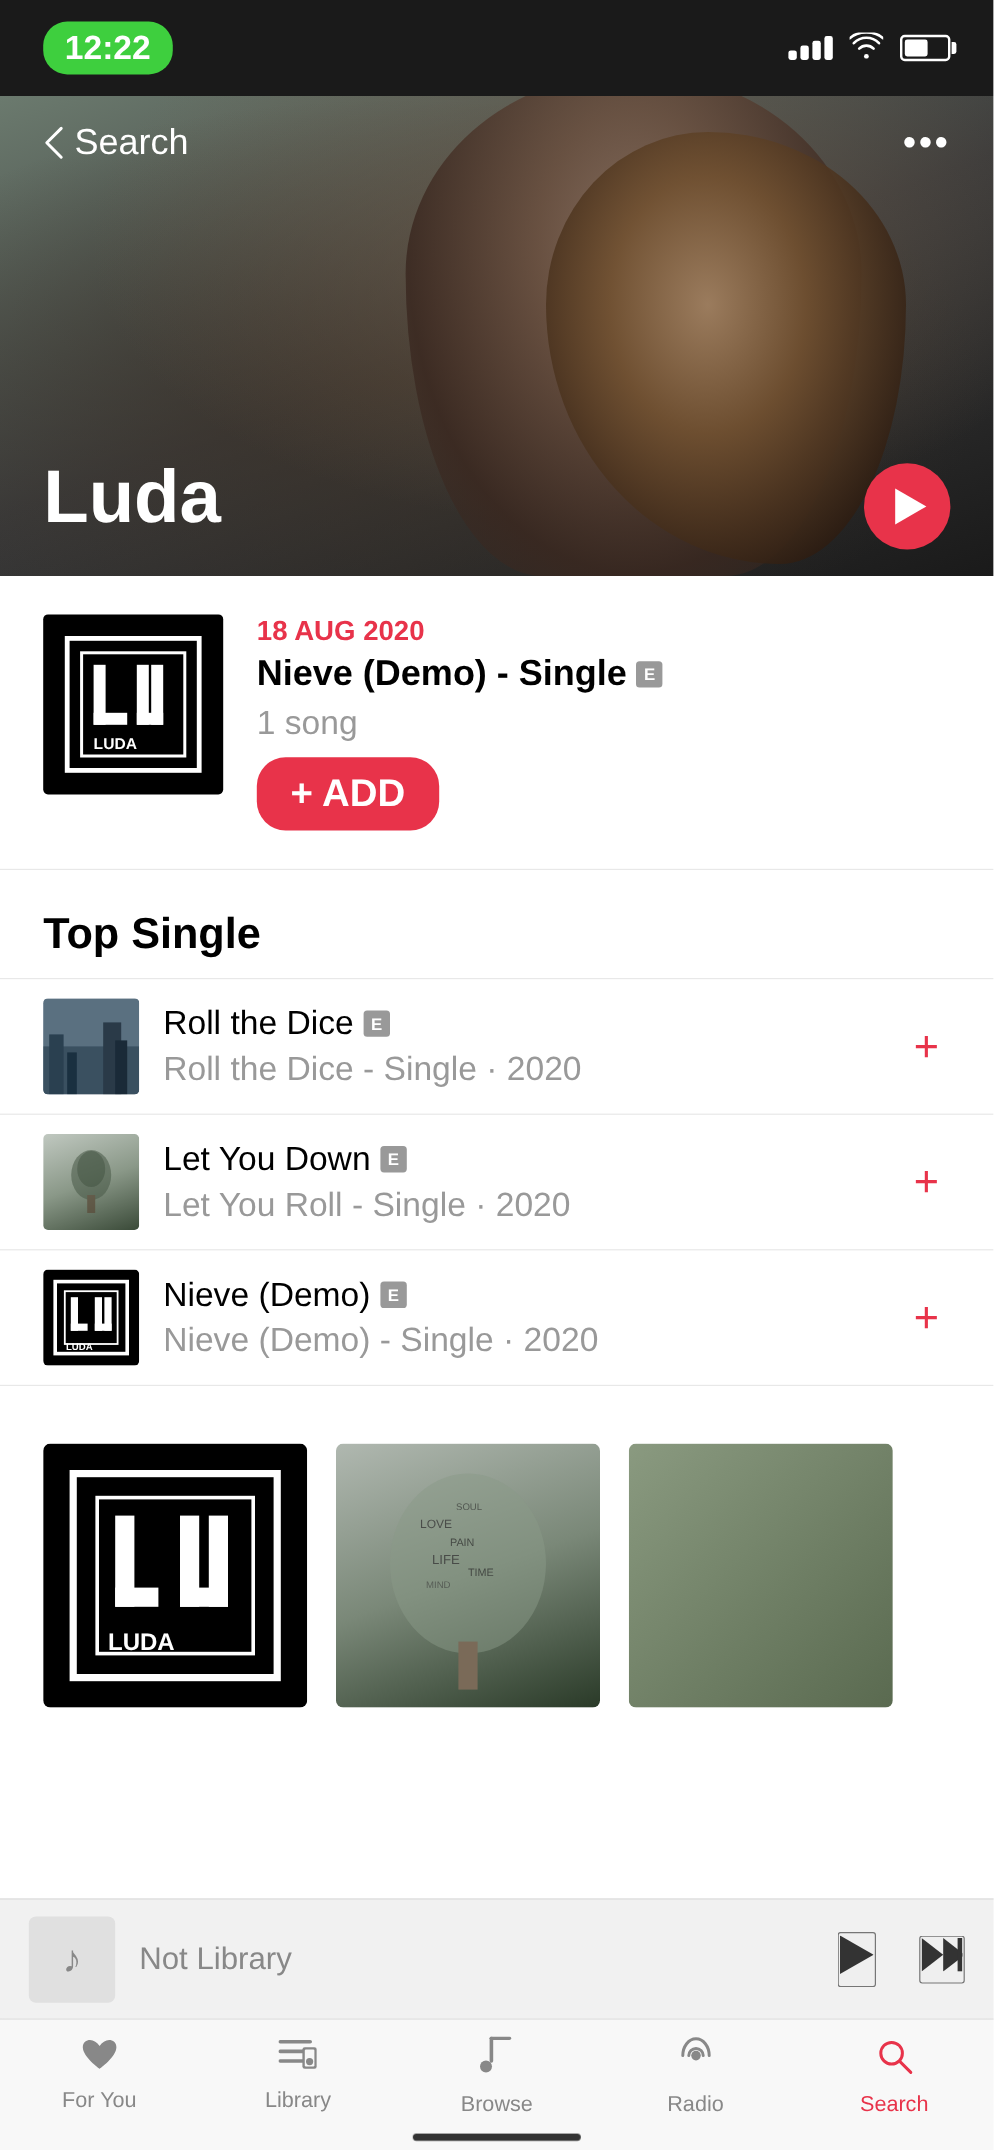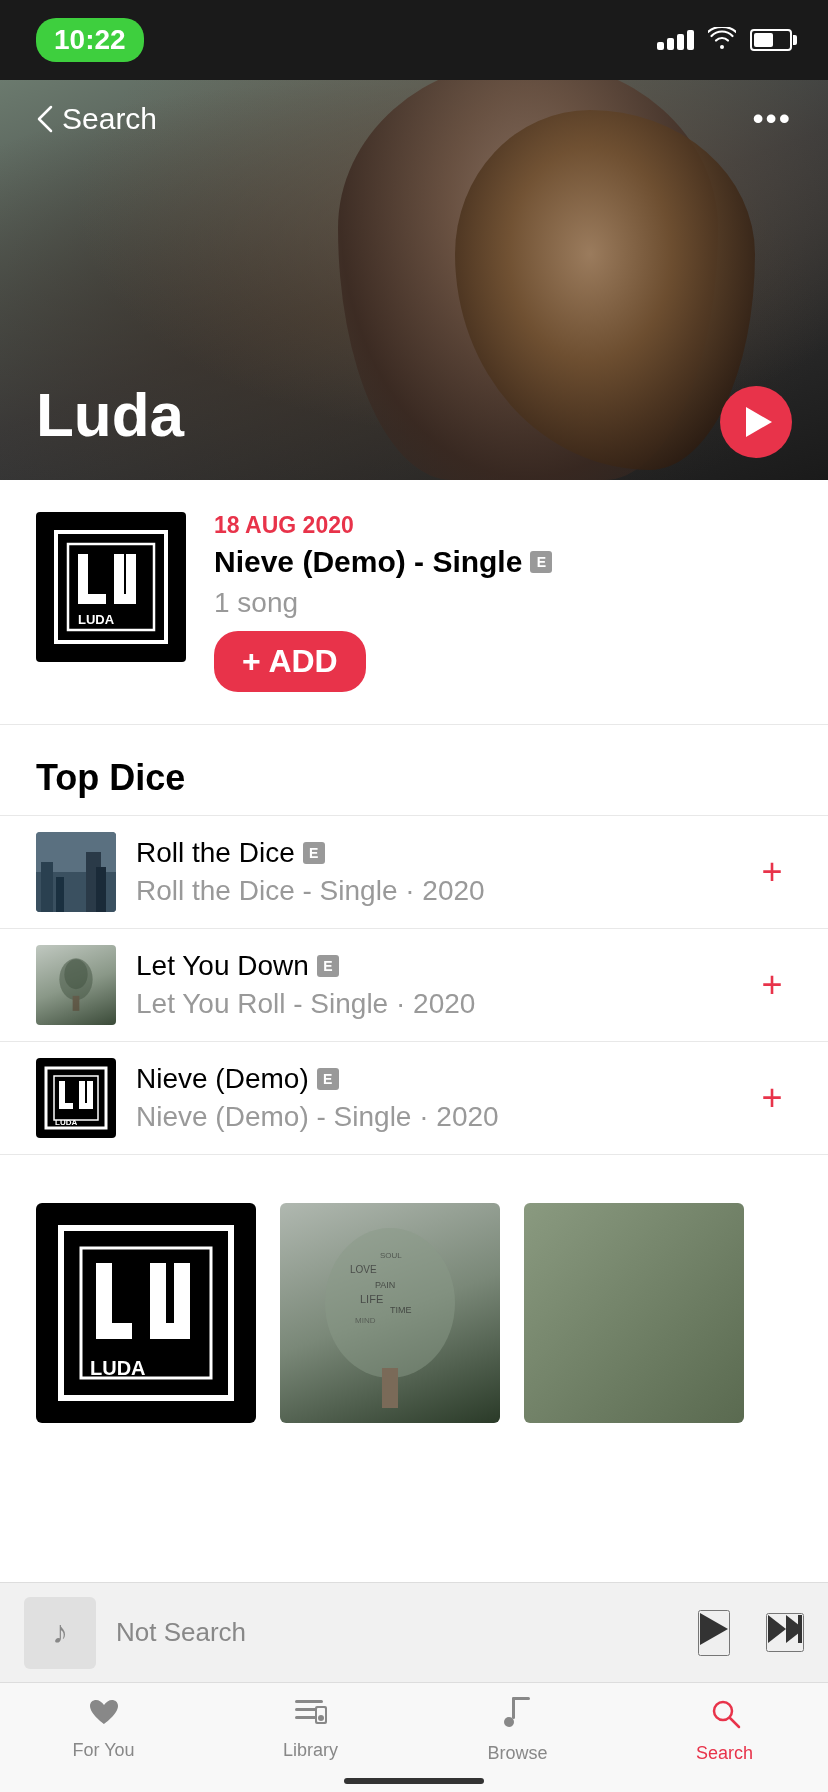--- a/index.html
+++ b/index.html
@@ -450,21 +450,21 @@
     .tree-visual {
       width: 50px;
       height: 60px;
       opacity: 0.7;
     }
   </style>
 </head>
 <body>
 
 <div class="status-bar">
-  <div class="status-time">10:22</div>
+  <div class="status-time">12:22</div>
   <div class="status-icons">
     <div class="signal-bars">
       <span style="height:8px"></span>
       <span style="height:12px"></span>
       <span style="height:16px"></span>
       <span style="height:20px"></span>
     </div>
     <div class="wifi-icon">
       <svg width="28" height="22" viewBox="0 0 28 22" fill="white">
         <path d="M14 18a2 2 0 100 4 2 2 0 000-4z"></path>
@@ -527,21 +527,21 @@
       <span>Nieve (Demo) - Single</span>
       <span class="explicit-badge">E</span>
     </div>
     <div class="featured-songs">1 song</div>
     <button class="add-btn">
       <span>+ ADD</span>
     </button>
   </div>
 </div>
 
-<div class="section-title">Top Dice</div>
+<div class="section-title">Top Single</div>
 <div class="song-list">
 
   <div class="song-item">
     <div class="song-thumb">
       <div class="song-thumb-dice">
         <svg width="80" height="80" viewBox="0 0 80 80">
           <rect width="80" height="80" fill="#5a7080"></rect>
 
           <rect x="0" y="40" width="80" height="40" fill="#3a5060"></rect>
           <rect x="5" y="30" width="12" height="50" fill="#2a4050"></rect>
@@ -666,21 +666,21 @@
     </div>
   </div>
 </div>
 
 <div style="height: 220px;"></div>
 
 <div class="now-playing">
   <div class="now-playing-art">
     <span class="music-note">♪</span>
   </div>
-  <div class="now-playing-title">Not Search</div>
+  <div class="now-playing-title">Not Library</div>
   <div class="now-playing-controls">
     <button class="np-play-btn">
       <svg width="28" height="32" viewBox="0 0 28 32" fill="#333">
         <polygon points="0,0 28,16 0,32"></polygon>
       </svg>
     </button>
     <button class="np-skip-btn">
       <svg width="34" height="28" viewBox="0 0 34 28" fill="#333">
         <polygon points="0,0 18,14 0,28"></polygon>
         <polygon points="18,0 36,14 18,28"></polygon>
@@ -719,20 +719,30 @@
     <div class="tab-icon" style="color:#888;">
       <svg width="28" height="32" viewBox="0 0 28 32" fill="currentColor">
         <rect x="8" y="0" width="3" height="22" rx="1.5"></rect>
         <rect x="8" y="0" width="18" height="3" rx="1.5"></rect>
         <circle cx="5" cy="25" r="5"></circle>
       </svg>
     </div>
     <span class="tab-label">Browse</span>
   </div>
 
+  <div class="tab-item">
+    <div class="tab-icon" style="color:#888;">
+      <svg width="32" height="32" viewBox="0 0 32 32" fill="none" stroke="#888" stroke-width="2.5">
+        <circle cx="16" cy="16" r="4" fill="#888" stroke="none"></circle>
+        <path d="M10 16 C10 12.7 12.7 10 16 10 C19.3 10 22 12.7 22 16" stroke-linecap="round"></path>
+        <path d="M5 16 C5 8.3 9.9 2 16 2 C22.1 2 27 8.3 27 16" stroke-linecap="round"></path>
+      </svg>
+    </div>
+    <span class="tab-label">Radio</span>
+  </div>
 
   <div class="tab-item active">
     <div class="tab-icon" style="color:#e8334a;">
       <svg width="32" height="32" viewBox="0 0 32 32" fill="none" stroke="#e8334a" stroke-width="2.5">
         <circle cx="14" cy="14" r="9"></circle>
         <line x1="21" y1="21" x2="30" y2="30" stroke-linecap="round"></line>
       </svg>
     </div>
     <span class="tab-label" style="color:#e8334a;">Search</span>
   </div>

